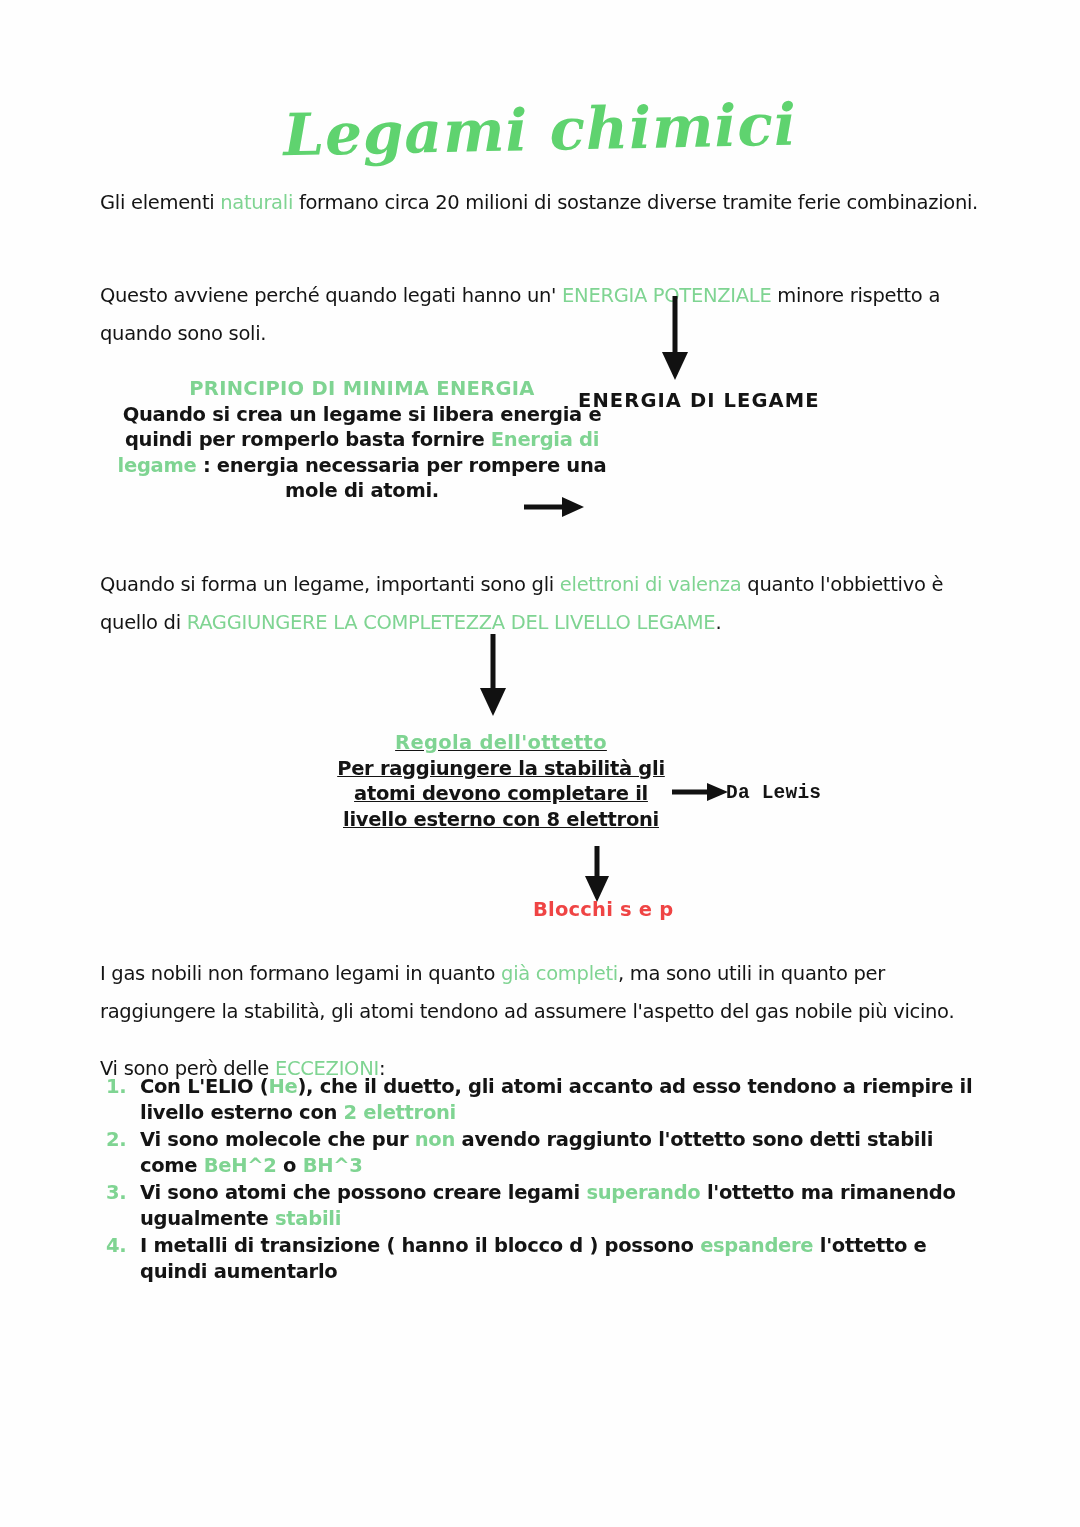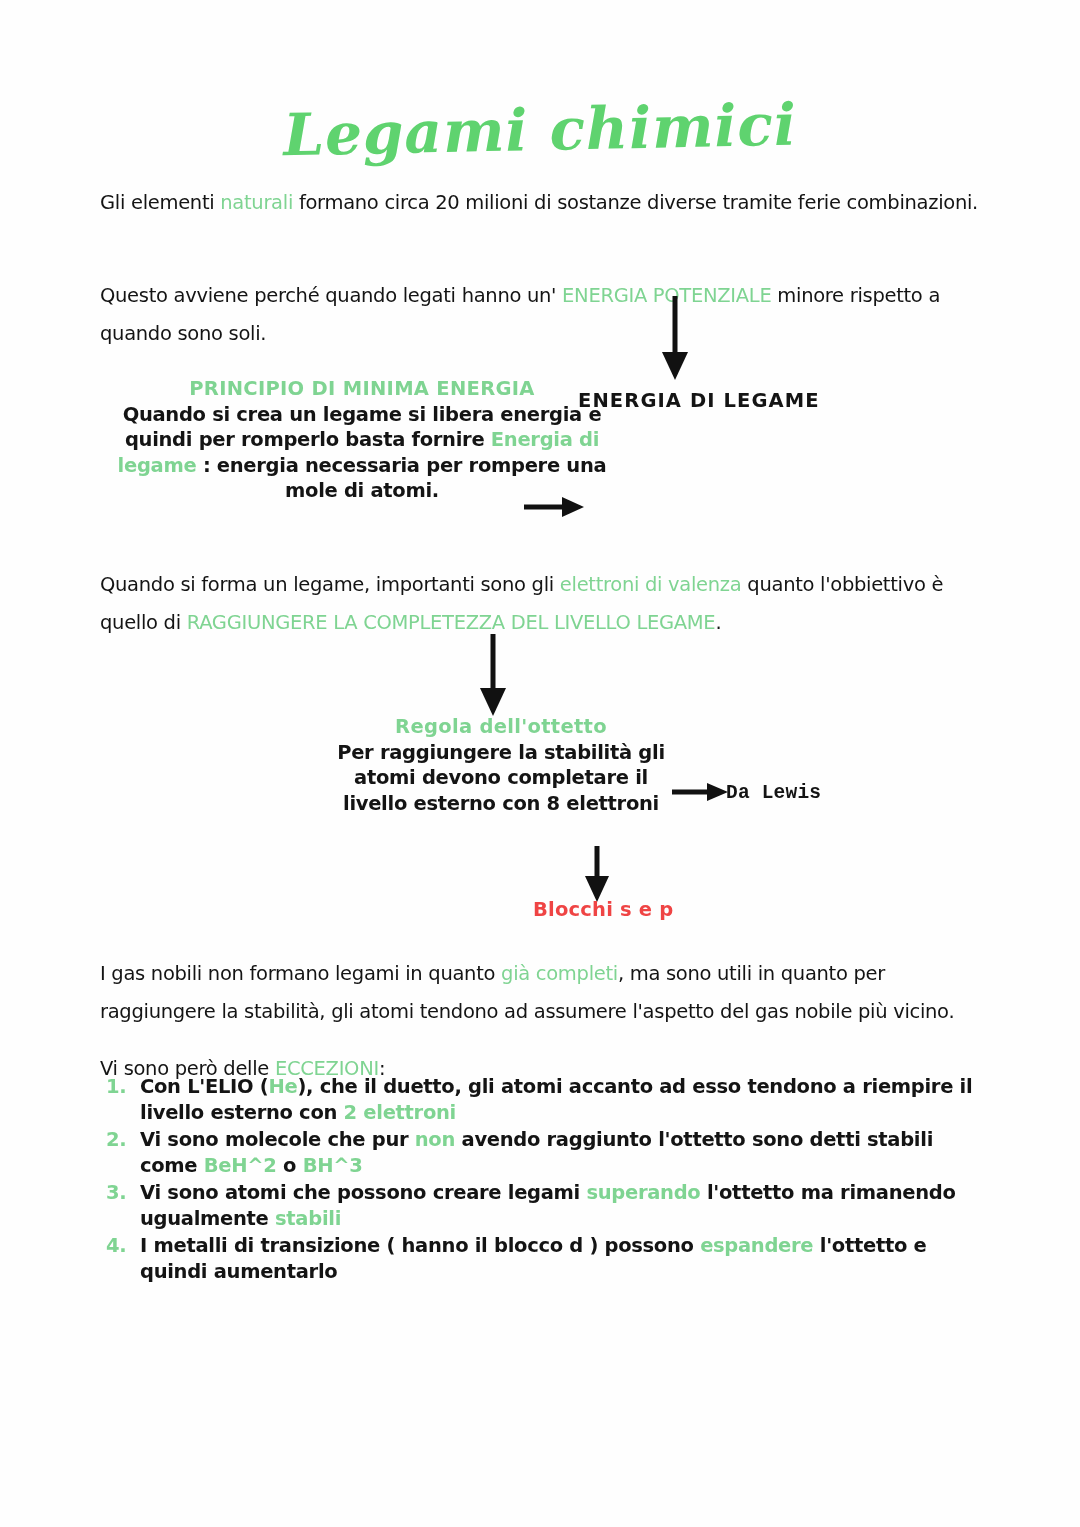--- a/index.html
+++ b/index.html
@@ -76,22 +76,23 @@
     letter-spacing: 0.3px;
   }
 
   #box-minima-energia {
     left: 92px;
     top: 376px;
     width: 540px;
   }
   #box-ottetto {
     left: 336px;
-    top: 714px;
+    top: 730px;
     width: 330px;
+    text-decoration: underline;
   }
 
   
   .label {
     position: absolute;
     font-size: 19.5px;
     font-weight: 700;
     letter-spacing: 0.6px;
     color: #141414;
     white-space: nowrap;

